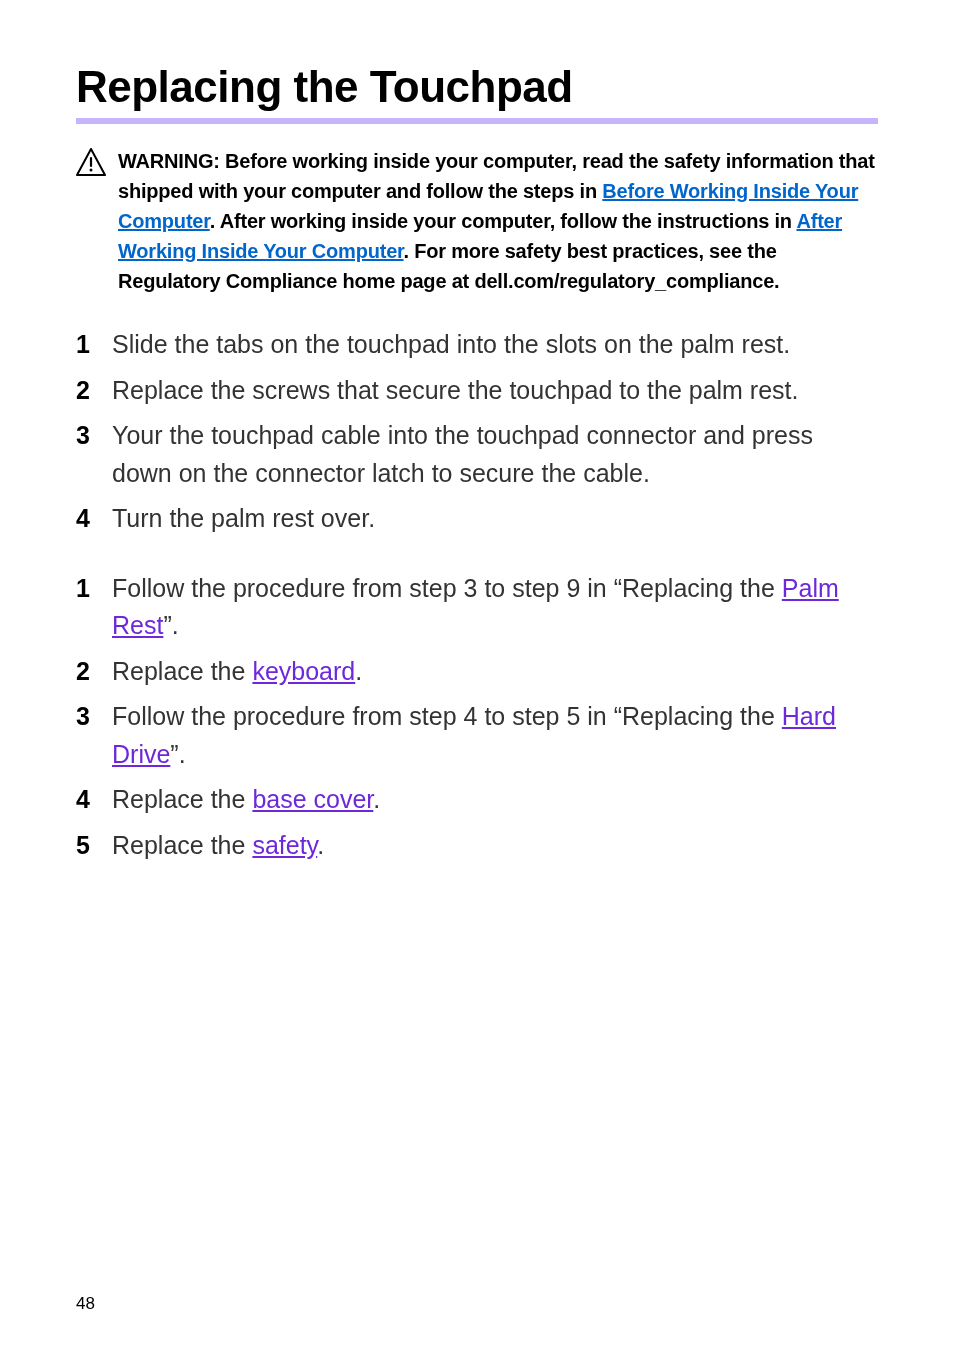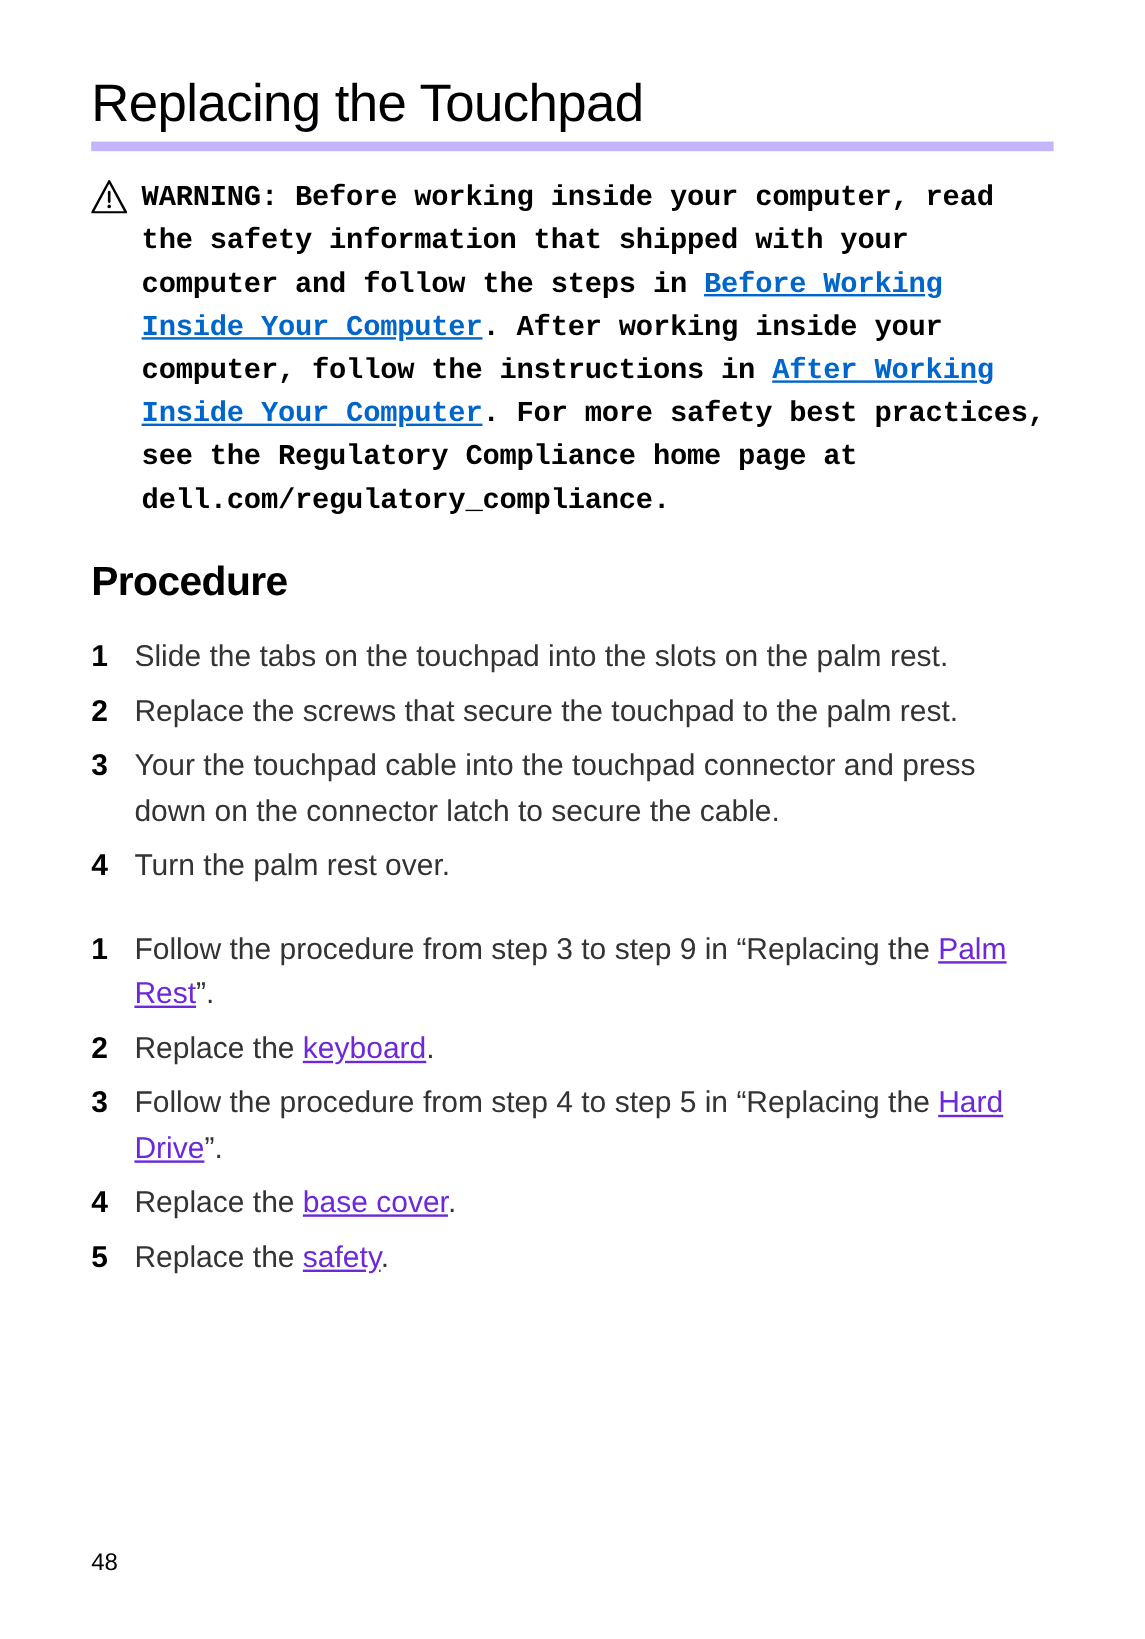--- a/index.html
+++ b/index.html
@@ -13,42 +13,41 @@
     width: 954px;
     height: 1366px;
     position: relative;
     color: #000;
   }
   .page {
     padding: 62px 76px 0 76px;
   }
   .title {
     font-size: 44px;
-    font-weight: 400;
+    font-weight: 700;
     letter-spacing: -0.5px;
     padding-bottom: 6px;
-    border-bottom: 8px solid #c4b5fd;
+    border-bottom: 6px solid #c4b5fd;
     margin-bottom: 22px;
   }
   .warning-block {
     display: flex;
     align-items: flex-start;
     gap: 12px;
     margin-bottom: 30px;
   }
   .warning-icon {
     flex: 0 0 auto;
     margin-top: 2px;
   }
   .warning-text {
-    font-size: 24px;
+    font-size: 20px;
     font-weight: 700;
     line-height: 1.5;
     letter-spacing: -0.2px;
-    font-family: Liberation Mono, monospace;
   }
   .warning-text a {
     color: #0066cc;
     text-decoration: underline;
     font-weight: 700;
   }
   .section-heading {
     font-size: 34px;
     font-weight: 700;
     margin-top: 8px;
@@ -78,21 +77,21 @@
     color: #000;
     width: 28px;
   }
   .steps li a {
     color: #6d28d9;
   }
   .page-number {
     position: absolute;
     left: 76px;
     bottom: 52px;
-    font-size: 20px;
+    font-size: 17px;
     color: #000;
     margin-top: 32px;
   }
 </style>
 </head>
 <body>
 
 <div class="page">
   <h1 class="title">Replacing the Touchpad</h1>
 
@@ -102,21 +101,20 @@
         <polygon points="15,1 29,27 1,27" fill="none" stroke="#000" stroke-width="2" stroke-linejoin="round"></polygon>
         <line x1="15" y1="10" x2="15" y2="18" stroke="#000" stroke-width="2.2" stroke-linecap="round"></line>
         <circle cx="15" cy="22" r="1.5" fill="#000"></circle>
       </svg>
     </span>
     <div class="warning-text">
       <span>WARNING: Before working inside your computer, read the safety information that shipped with your computer and follow the steps in </span><a href="#">Before Working Inside Your Computer</a><span>. After working inside your computer, follow the instructions in </span><a href="#">After Working Inside Your Computer</a><span>. For more safety best practices, see the Regulatory Compliance home page at dell.com/regulatory_compliance.</span>
     </div>
   </div>
 
-  <h2 class="section-heading">Procedure</h2>
   <ol class="steps">
     <li>Slide the tabs on the touchpad into the slots on the palm rest.</li>
     <li>Replace the screws that secure the touchpad to the palm rest.</li>
     <li>Your the touchpad cable into the touchpad connector and press down on the connector latch to secure the cable.</li>
     <li>Turn the palm rest over.</li>
   </ol>
 
   <ol class="steps">
     <li>
       <span>Follow the procedure from step 3 to step 9 in “Replacing the </span><a href="#">Palm Rest</a><span>”.</span>

